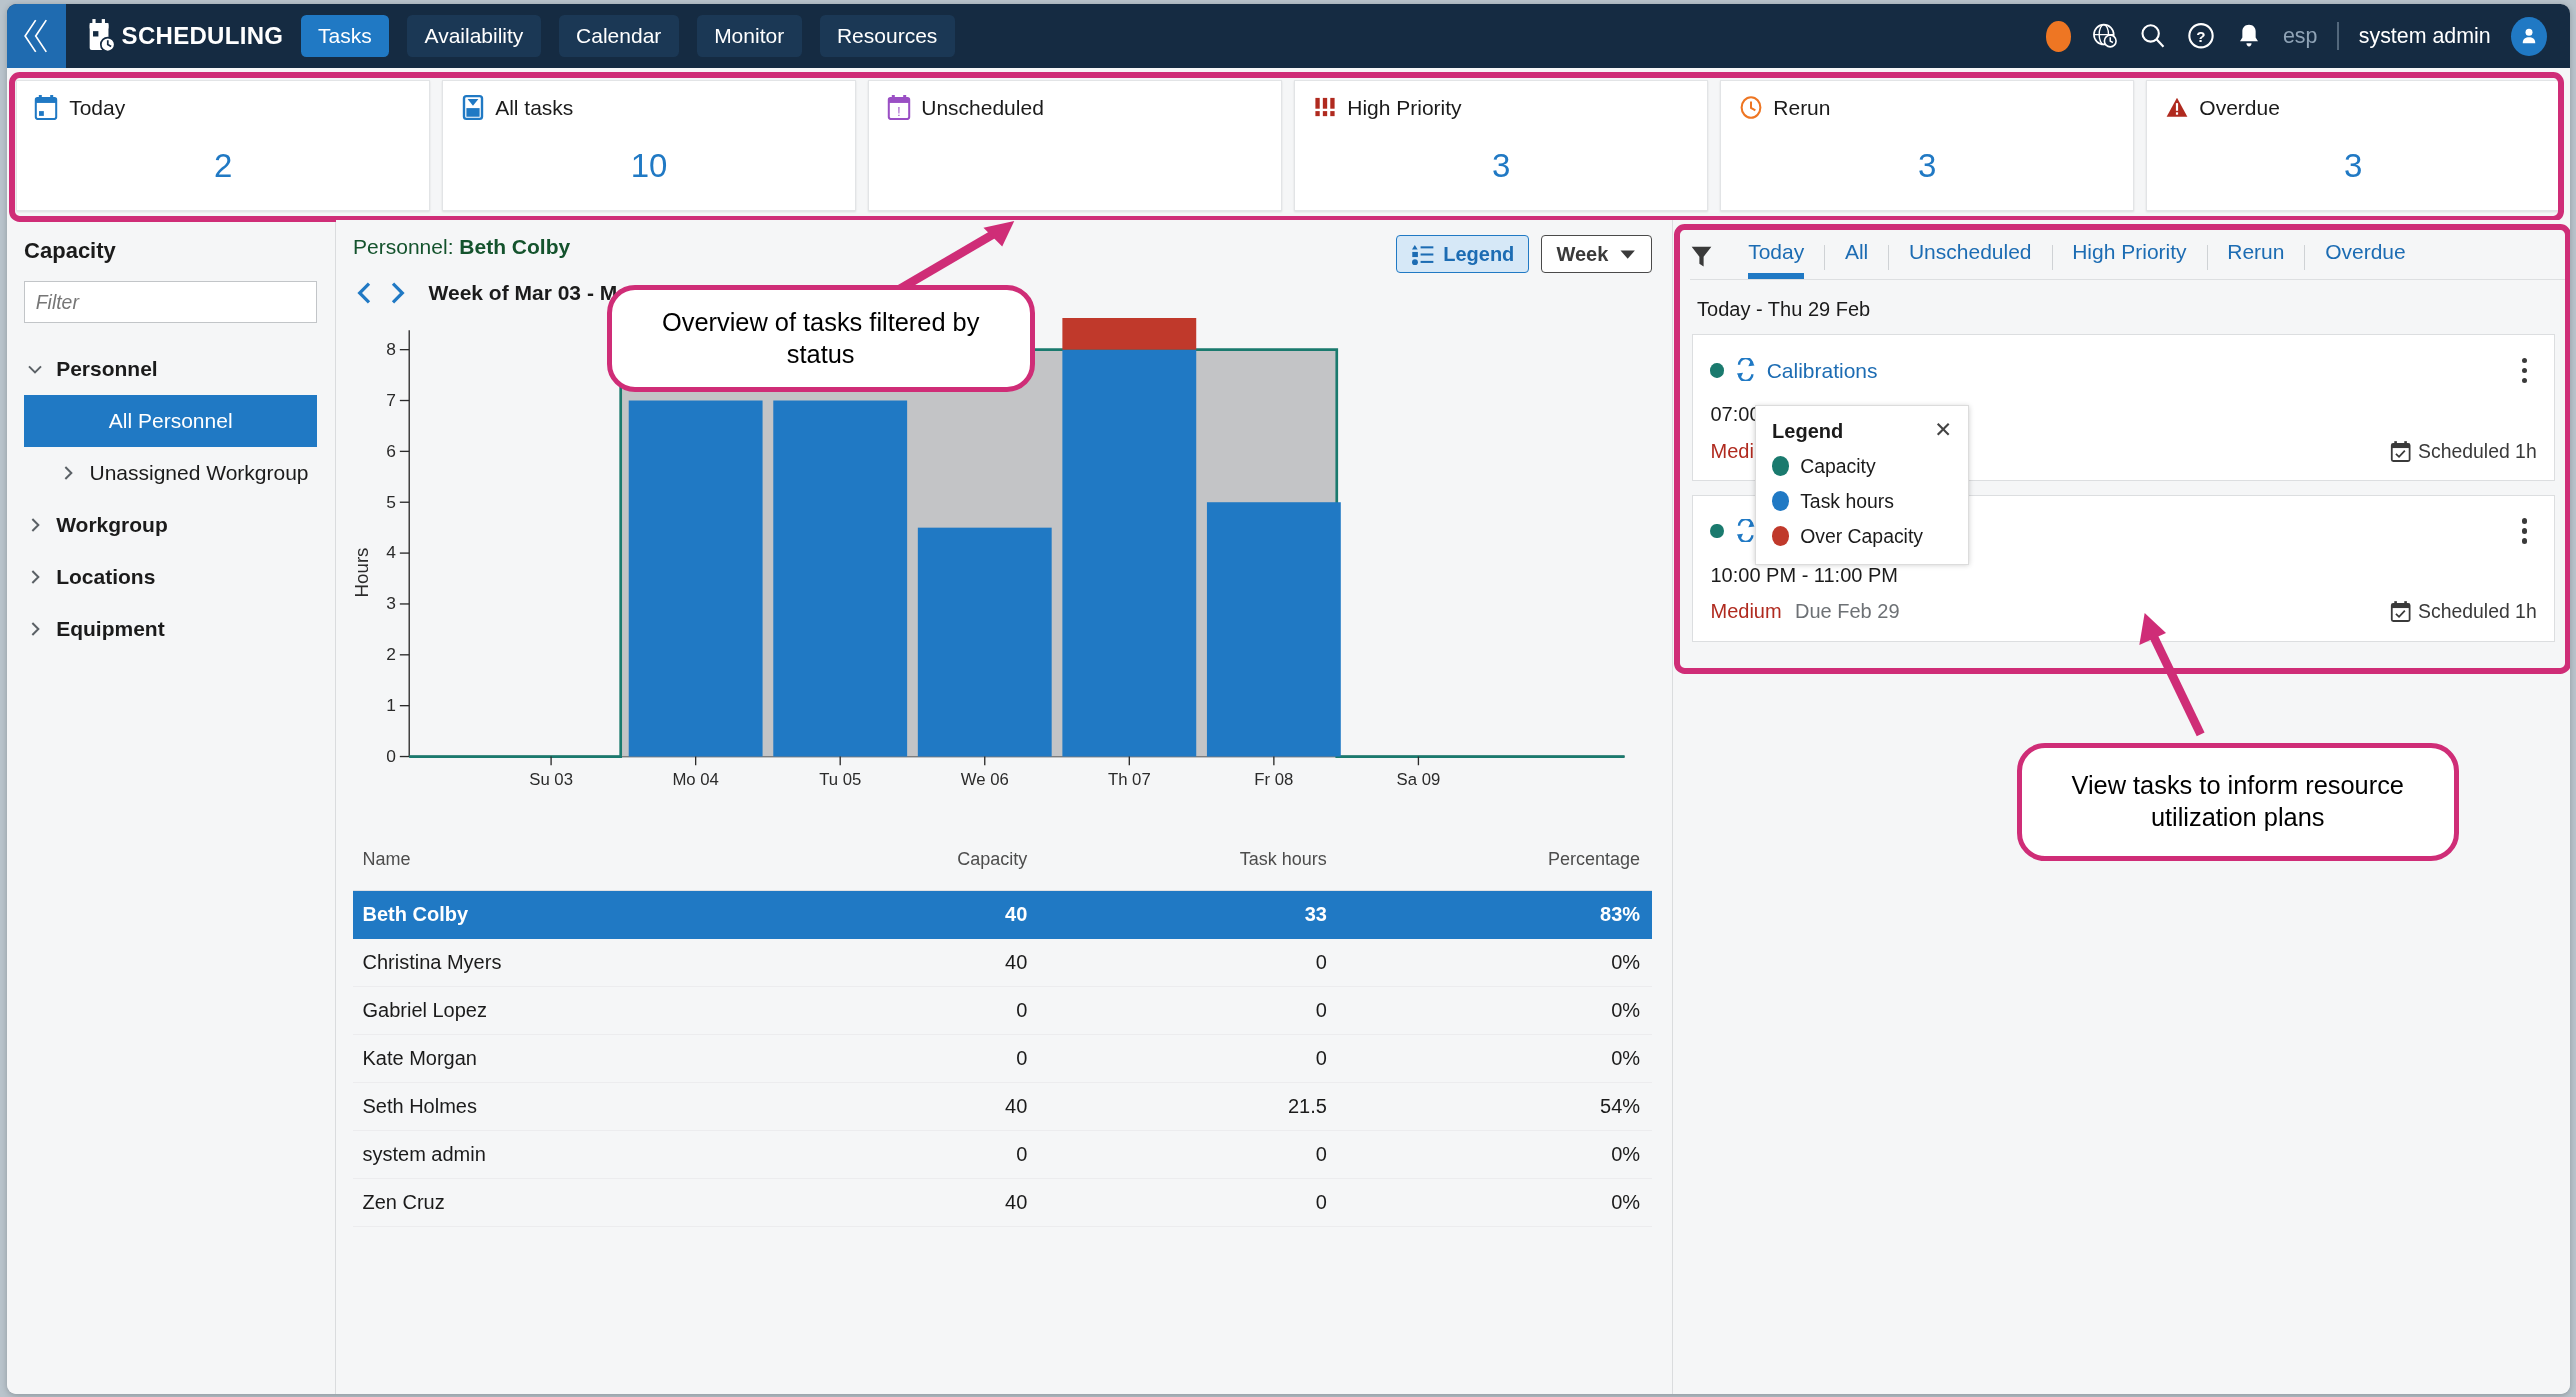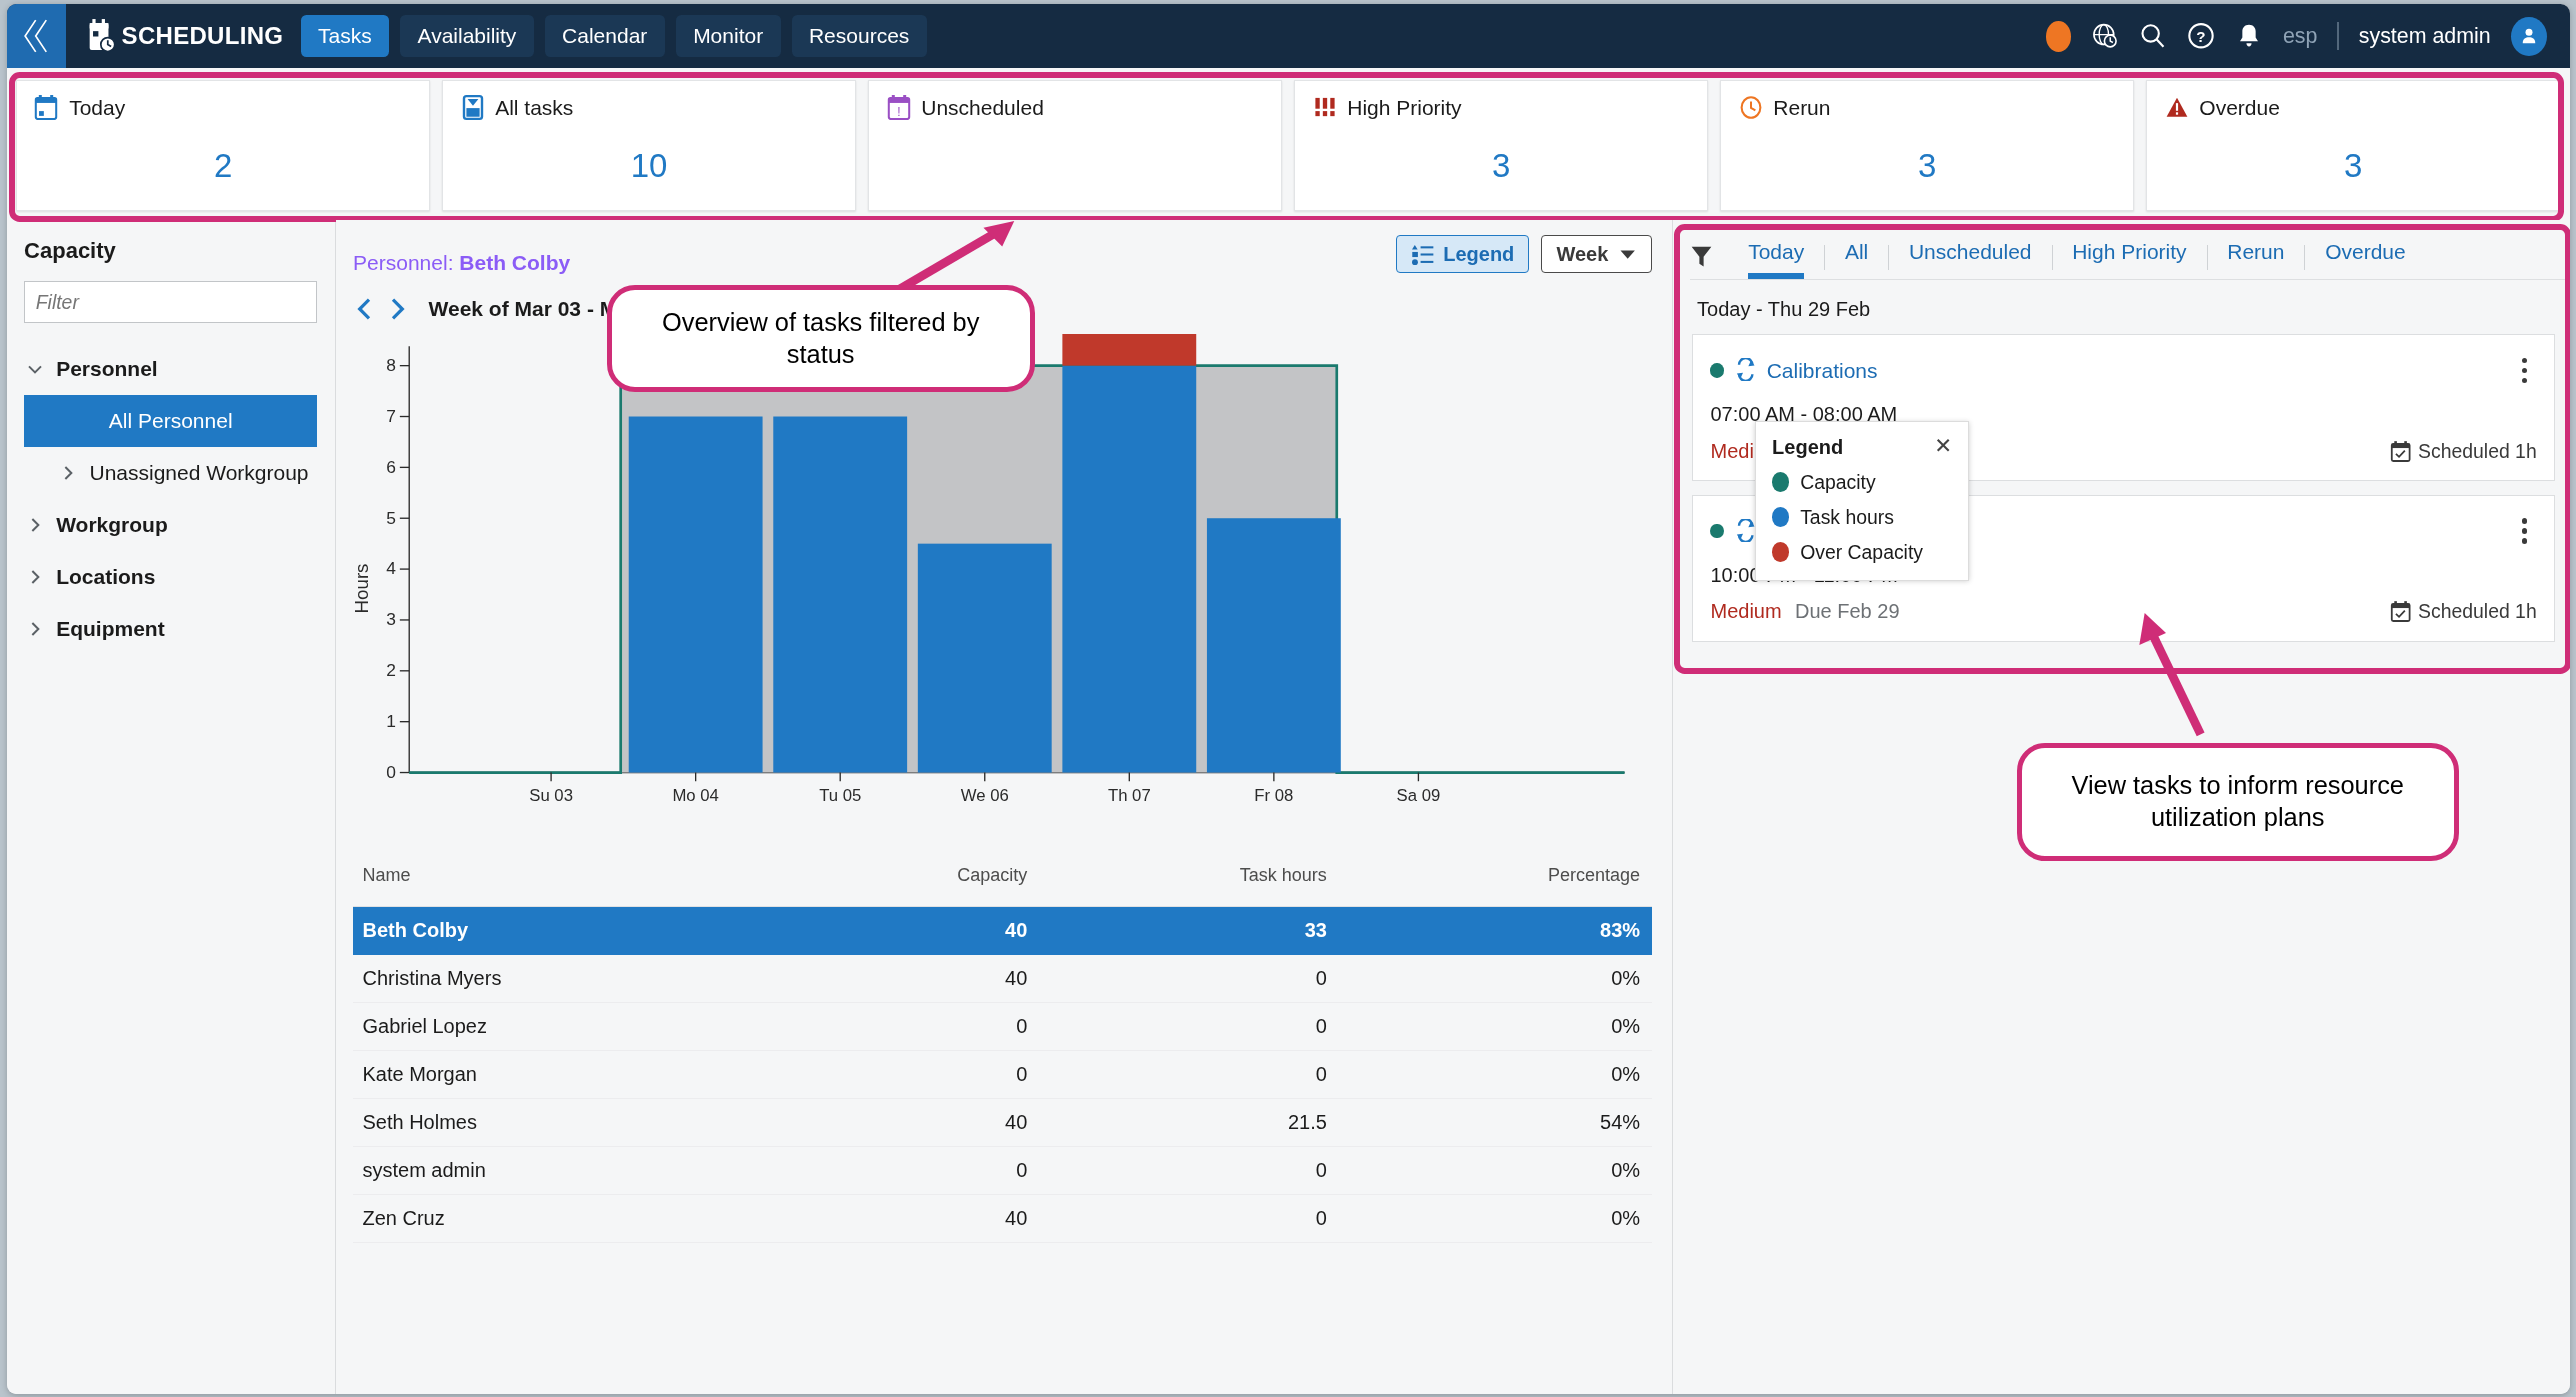--- a/index.html
+++ b/index.html
@@ -24,21 +24,21 @@
     display: flex; align-items: center;
   }
   .back-chip {
     width: 59px; height: 64px; background: #1f6bb0;
     display: flex; align-items: center; justify-content: center;
     flex: 0 0 59px;
   }
   .chev-back { width: 25.4px; height: 36px; }
   .brand { display: flex; align-items: center; gap: 5px; padding: 0 17.4px 0 21.4px; }
   .brand-title { color: #fff; font-size: 24px; font-weight: 700; letter-spacing: 0.3px; }
-  .nav-tabs { display: flex; gap: 11px; align-items: center; }
+  .nav-tabs { display: flex; gap: 18px; align-items: center; }
   .nav-tab {
     color: #fff; font-size: 21px; padding: 9.4px 17.4px;
     background: #1b3855; border-radius: 5.4px; cursor: pointer; white-space: nowrap;
   }
   .nav-tab.active { background: #2079c4; }
   .topbar-right {
     margin-left: auto; display: flex; align-items: center; gap: 20px; padding-right: 23px;
   }
   .orange-dot { width: 25.4px; height: 31px; border-radius: 50%; background: #ee7623; }
   .ic { width: 28px; height: 29.5px; display: block; }
@@ -93,21 +93,21 @@
   .tree-row.selected {
     background: #2079c4; color: #fff; font-weight: 400;
     padding-left: 0; justify-content: center;
   }
   .tree-row.indent { padding-left: 36px; }
   .tw { width: 17.4px; display: flex; justify-content: center; flex: 0 0 17.4px; }
 
   
   .center { flex: 1 1 auto; background: #f5f6f7; position: relative; padding: 14.7px 20px 0 17.4px; }
   .center-head { display: flex; align-items: flex-start; }
-  .personnel-line { font-size: 21px; color: #8b5cf6; margin-top: 16px; }
+  .personnel-line { font-size: 21px; color: #14532d; }
   .personnel-line b { font-weight: 700; }
   .week-line { display: flex; align-items: center; gap: 9.4px; margin-top: 19px; }
   .arrow-btn { cursor: pointer; width: 23px; height: 29.5px; display: flex; align-items: center; justify-content: center; }
   .week-label { font-size: 21px; font-weight: 700; color: #1b1b1b; margin-left: 10.7px; white-space: nowrap; }
   .head-right { margin-left: auto; display: flex; gap: 12px; align-items: center; }
   .legend-btn {
     display: flex; align-items: center; gap: 9.4px; background: #d6e8f7;
     border: 1.3px solid #2079c4; border-radius: 4px; padding: 6.7px 13.4px;
     color: #1c6cb3; font-size: 20px; font-weight: 700; cursor: pointer;
   }

